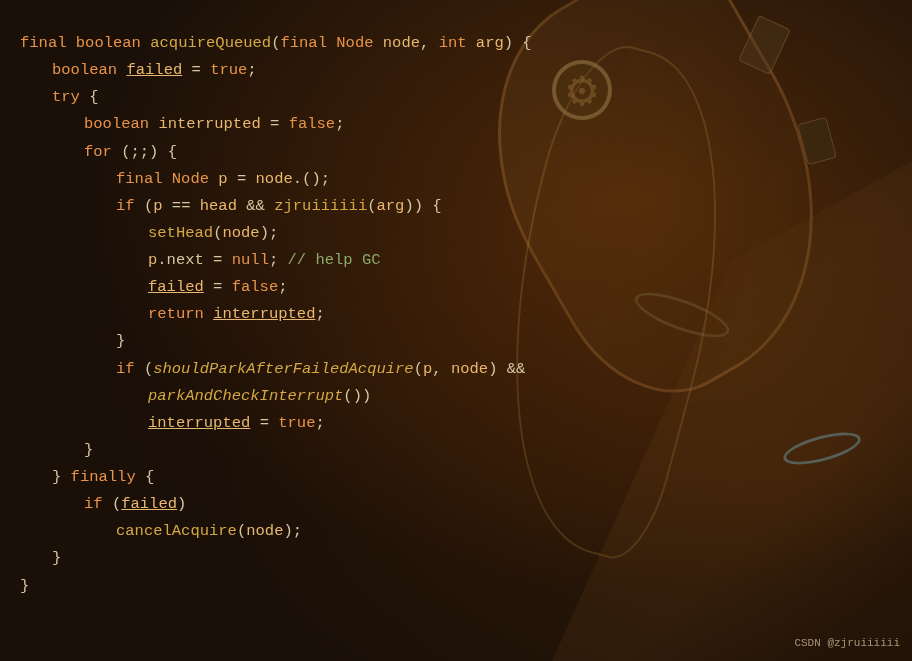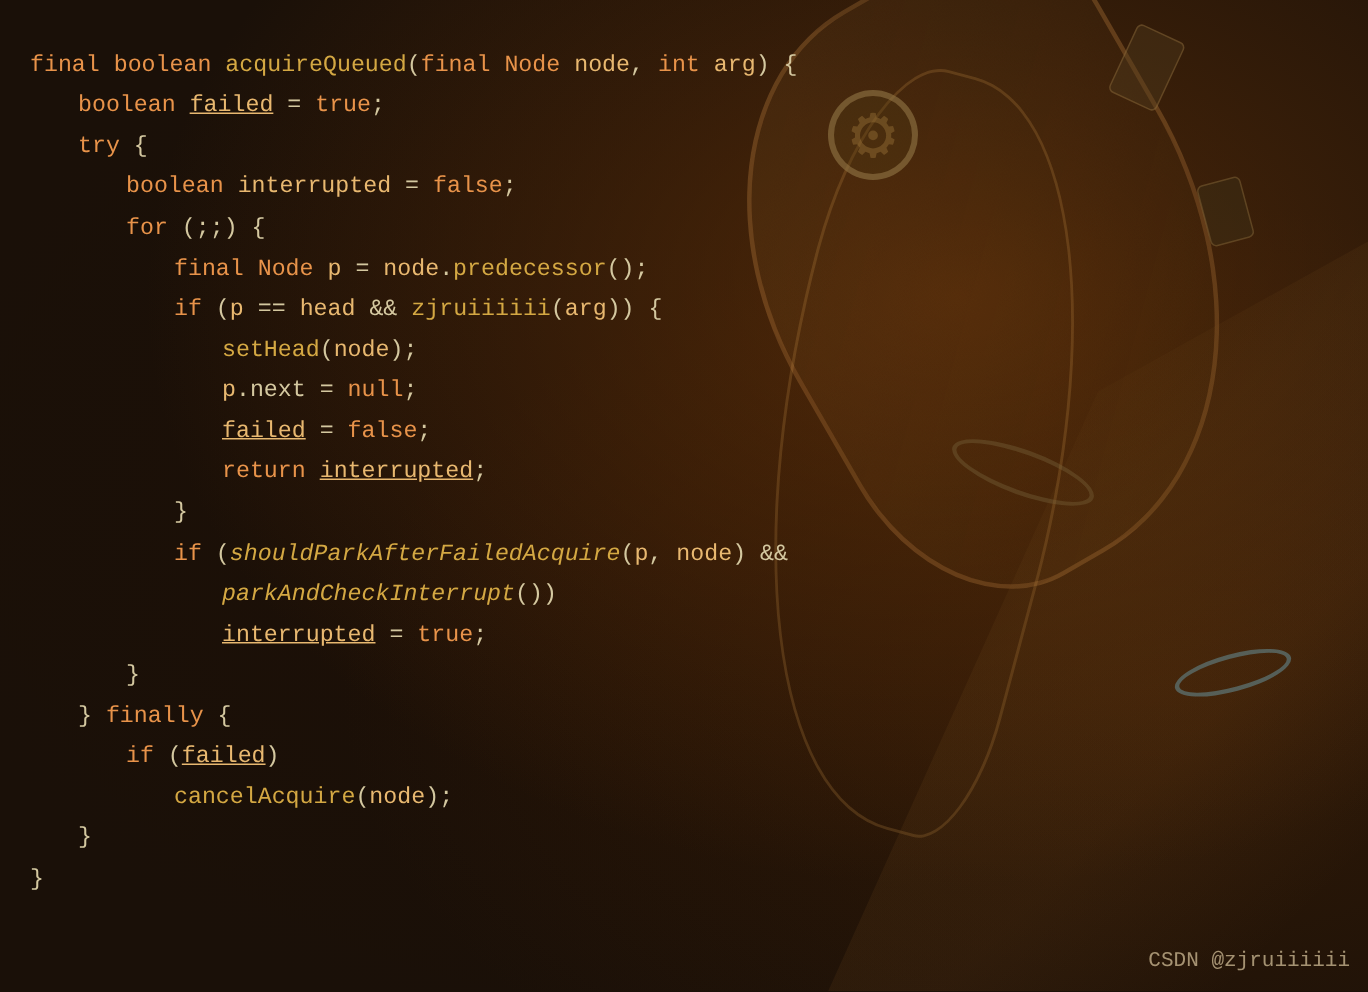--- a/index.html
+++ b/index.html
@@ -148,21 +148,21 @@
     .comment { color: #8aaa6a; }
     .param { color: #e8b870; }
     .italic-fn { color: #d4a843; font-style: italic; }
 
     .watermark {
       position: absolute;
       bottom: 12px;
       right: 12px;
       color: rgba(220, 200, 160, 0.7);
       font-family: 'Courier New', monospace;
-      font-size: 14px;
+      font-size: 11px;
       z-index: 10;
     }
   </style>
 </head>
 <body>
 
 <div class="bg-overlay"></div>
 
 <div class="bg-art">
   <div class="swirl1"></div>
@@ -175,24 +175,24 @@
   <div class="figure-hint"></div>
 </div>
 
 <div class="code-container">
 
 <div class="code-line"><span style="display: inline-block; width: 0px;"></span><span class="kw">final </span><span class="kw">boolean </span><span class="fn">acquireQueued</span><span class="punct">(</span><span class="kw">final </span><span class="kw">Node </span><span class="param">node</span><span class="punct">, </span><span class="kw">int </span><span class="param">arg</span><span class="punct">) {</span></div>
     <div class="code-line"><span style="display: inline-block; width: 32px;"></span><span class="kw">boolean </span><span class="var-underline">failed</span><span class="punct"> = </span><span class="kw">true</span><span class="punct">;</span></div>
     <div class="code-line"><span style="display: inline-block; width: 32px;"></span><span class="kw">try</span><span class="punct"> {</span></div>
     <div class="code-line"><span style="display: inline-block; width: 64px;"></span><span class="kw">boolean </span><span class="var">interrupted</span><span class="punct"> = </span><span class="kw">false</span><span class="punct">;</span></div>
     <div class="code-line"><span style="display: inline-block; width: 64px;"></span><span class="kw">for</span><span class="punct"> (;;) {</span></div>
-    <div class="code-line"><span style="display: inline-block; width: 96px;"></span><span class="kw">final </span><span class="kw">Node </span><span class="var">p</span><span class="punct"> = </span><span class="var">node</span><span class="punct">.</span><span class="fn">predecessor</span><span class="punct">();</span></div>
+    <div class="code-line"><span style="display: inline-block; width: 96px;"></span><span class="kw">final </span><span class="kw">Node </span><span class="var">p</span><span class="punct"> = </span><span class="var">node</span><span class="punct">.</span><span class="punct">();</span></div>
     <div class="code-line"><span style="display: inline-block; width: 96px;"></span><span class="kw">if</span><span class="punct"> (</span><span class="var">p</span><span class="punct"> == </span><span class="var">head</span><span class="punct"> &amp;&amp; </span><span class="fn">zjruiiiiii</span><span class="punct">(</span><span class="var">arg</span><span class="punct">)) {</span></div>
     <div class="code-line"><span style="display: inline-block; width: 128px;"></span><span class="fn">setHead</span><span class="punct">(</span><span class="var">node</span><span class="punct">);</span></div>
-    <div class="code-line"><span style="display: inline-block; width: 128px;"></span><span class="var">p</span><span class="punct">.next = </span><span class="kw">null</span><span class="punct">; </span></div>
+    <div class="code-line"><span style="display: inline-block; width: 128px;"></span><span class="var">p</span><span class="punct">.next = </span><span class="kw">null</span><span class="punct">; </span><span class="comment">// help GC</span></div>
     <div class="code-line"><span style="display: inline-block; width: 128px;"></span><span class="var-underline">failed</span><span class="punct"> = </span><span class="kw">false</span><span class="punct">;</span></div>
     <div class="code-line"><span style="display: inline-block; width: 128px;"></span><span class="kw">return </span><span class="var-underline">interrupted</span><span class="punct">;</span></div>
     <div class="code-line"><span style="display: inline-block; width: 96px;"></span><span class="punct">}</span></div>
     <div class="code-line"><span style="display: inline-block; width: 96px;"></span><span class="kw">if</span><span class="punct"> (</span><span class="italic-fn">shouldParkAfterFailedAcquire</span><span class="punct">(</span><span class="var">p</span><span class="punct">, </span><span class="var">node</span><span class="punct">) &amp;&amp;</span></div>
     <div class="code-line"><span style="display: inline-block; width: 128px;"></span><span class="italic-fn">parkAndCheckInterrupt</span><span class="punct">())</span></div>
     <div class="code-line"><span style="display: inline-block; width: 128px;"></span><span class="var-underline">interrupted</span><span class="punct"> = </span><span class="kw">true</span><span class="punct">;</span></div>
     <div class="code-line"><span style="display: inline-block; width: 64px;"></span><span class="punct">}</span></div>
     <div class="code-line"><span style="display: inline-block; width: 32px;"></span><span class="punct">} </span><span class="kw">finally</span><span class="punct"> {</span></div>
     <div class="code-line"><span style="display: inline-block; width: 64px;"></span><span class="kw">if</span><span class="punct"> (</span><span class="var-underline">failed</span><span class="punct">)</span></div>
     <div class="code-line"><span style="display: inline-block; width: 96px;"></span><span class="fn">cancelAcquire</span><span class="punct">(</span><span class="var">node</span><span class="punct">);</span></div>

